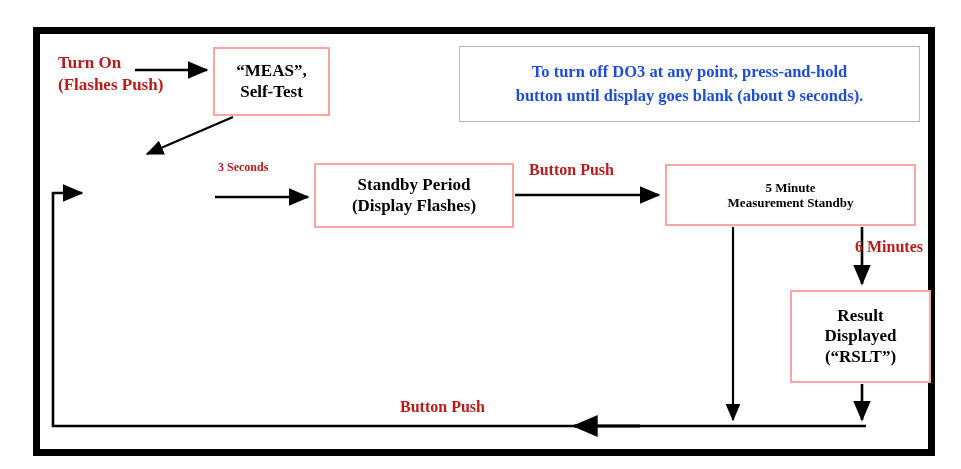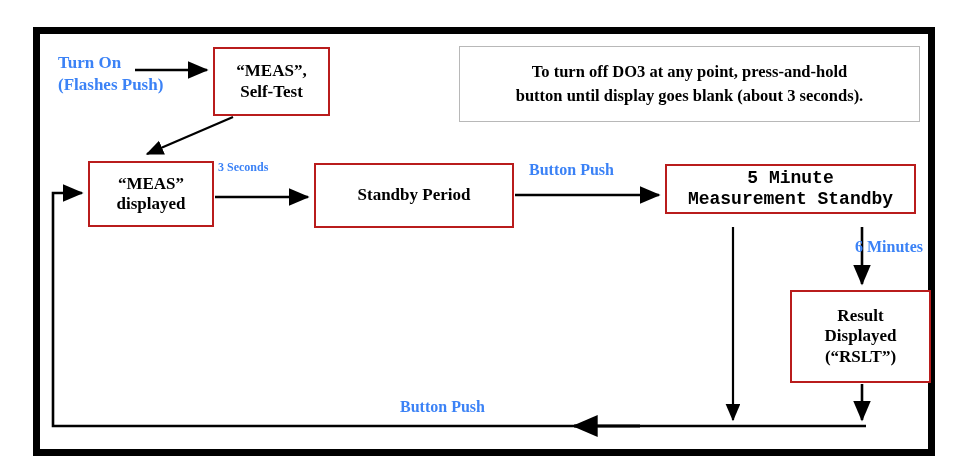--- a/index.html
+++ b/index.html
@@ -32,21 +32,21 @@
     width: 902px;
     height: 429px;
     border: 7px solid #000000;
     box-sizing: border-box;
     background: #ffffff;
   }
 
   .node-box {
     position: absolute;
     box-sizing: border-box;
-    border: 2px solid #b91c1c;
+    border: 2px solid #fca5a5;
     background: #ffffff;
     display: flex;
     flex-direction: column;
     align-items: center;
     justify-content: center;
     text-align: center;
     font-weight: bold;
     color: #000000;
     line-height: 1.18;
     z-index: 6;
@@ -60,53 +60,52 @@
   }
   #box-meas-displayed {
     left: 88px; top: 161px; width: 126px; height: 66px;
     font-size: 17px;
   }
   #box-standby {
     left: 314px; top: 163px; width: 200px; height: 65px;
     font-size: 17px;
   }
   #box-measurement {
-    left: 665px; top: 164px; width: 251px; height: 50px;
-    font-size: 18px;
-    font-family: Liberation Mono, monospace;
+    left: 665px; top: 164px; width: 251px; height: 62px;
+    font-size: 13px;
   }
   #box-result {
     left: 790px; top: 290px; width: 141px; height: 93px;
     font-size: 17px;
   }
 
   
   #note-box {
     position: absolute;
     left: 459px; top: 46px; width: 461px; height: 76px;
     box-sizing: border-box;
     border: 1px solid #b8b8b8;
     background: #ffffff;
     display: flex;
     flex-direction: column;
     align-items: center;
     justify-content: center;
     text-align: center;
-    color: #000000;
+    color: #1d4ed8;
     font-weight: bold;
     font-size: 16.5px;
     line-height: 1.45;
     z-index: 5;
   }
 
   
   .edge-label {
     position: absolute;
     font-weight: bold;
-    color: #3b82f6;
+    color: #b91c1c;
     white-space: nowrap;
     z-index: 7;
   }
   #label-turn-on {
     left: 58px; top: 52px;
     font-size: 17px;
     line-height: 1.32;
     text-align: left;
   }
   #label-3-seconds  { left: 218px; top: 160px; font-size: 12px; }
@@ -157,43 +156,40 @@
     <polyline points="866,426 53,426 53,193 82,193" fill="none" stroke="#000000" stroke-width="2.6" marker-end="url(#ah)"></polyline>
 
     <line x1="640" y1="426" x2="574" y2="426" stroke="#000000" stroke-width="3.2" marker-end="url(#ah-big)"></line>
   </svg>
 
   <div class="node-box" id="box-selftest">
     <span class="node-line">“MEAS”,</span>
     <span class="node-line">Self-Test</span>
   </div>
 
-  <div class="node-box" id="box-meas-displayed">
-    <span class="node-line">“MEAS”</span>
-    <span class="node-line">displayed</span>
-  </div>
 
   <div class="node-box" id="box-standby">
     <span class="node-line">Standby Period</span>
+    <span class="node-line">(Display Flashes)</span>
   </div>
 
   <div class="node-box" id="box-measurement">
     <span class="node-line">5 Minute</span>
     <span class="node-line">Measurement Standby</span>
   </div>
 
   <div class="node-box" id="box-result">
     <span class="node-line">Result</span>
     <span class="node-line">Displayed</span>
     <span class="node-line">(“RSLT”)</span>
   </div>
 
   <div id="note-box">
     <span>To turn off DO3 at any point, press-and-hold</span>
-    <span>button until display goes blank (about 3 seconds).</span>
+    <span>button until display goes blank (about 9 seconds).</span>
   </div>
 
   <div class="edge-label" id="label-turn-on">
     <div>Turn On</div>
     <div>(Flashes Push)</div>
   </div>
 
   <div class="edge-label" id="label-3-seconds">3 Seconds</div>
 
   <div class="edge-label" id="label-button-push-1">Button Push</div>

